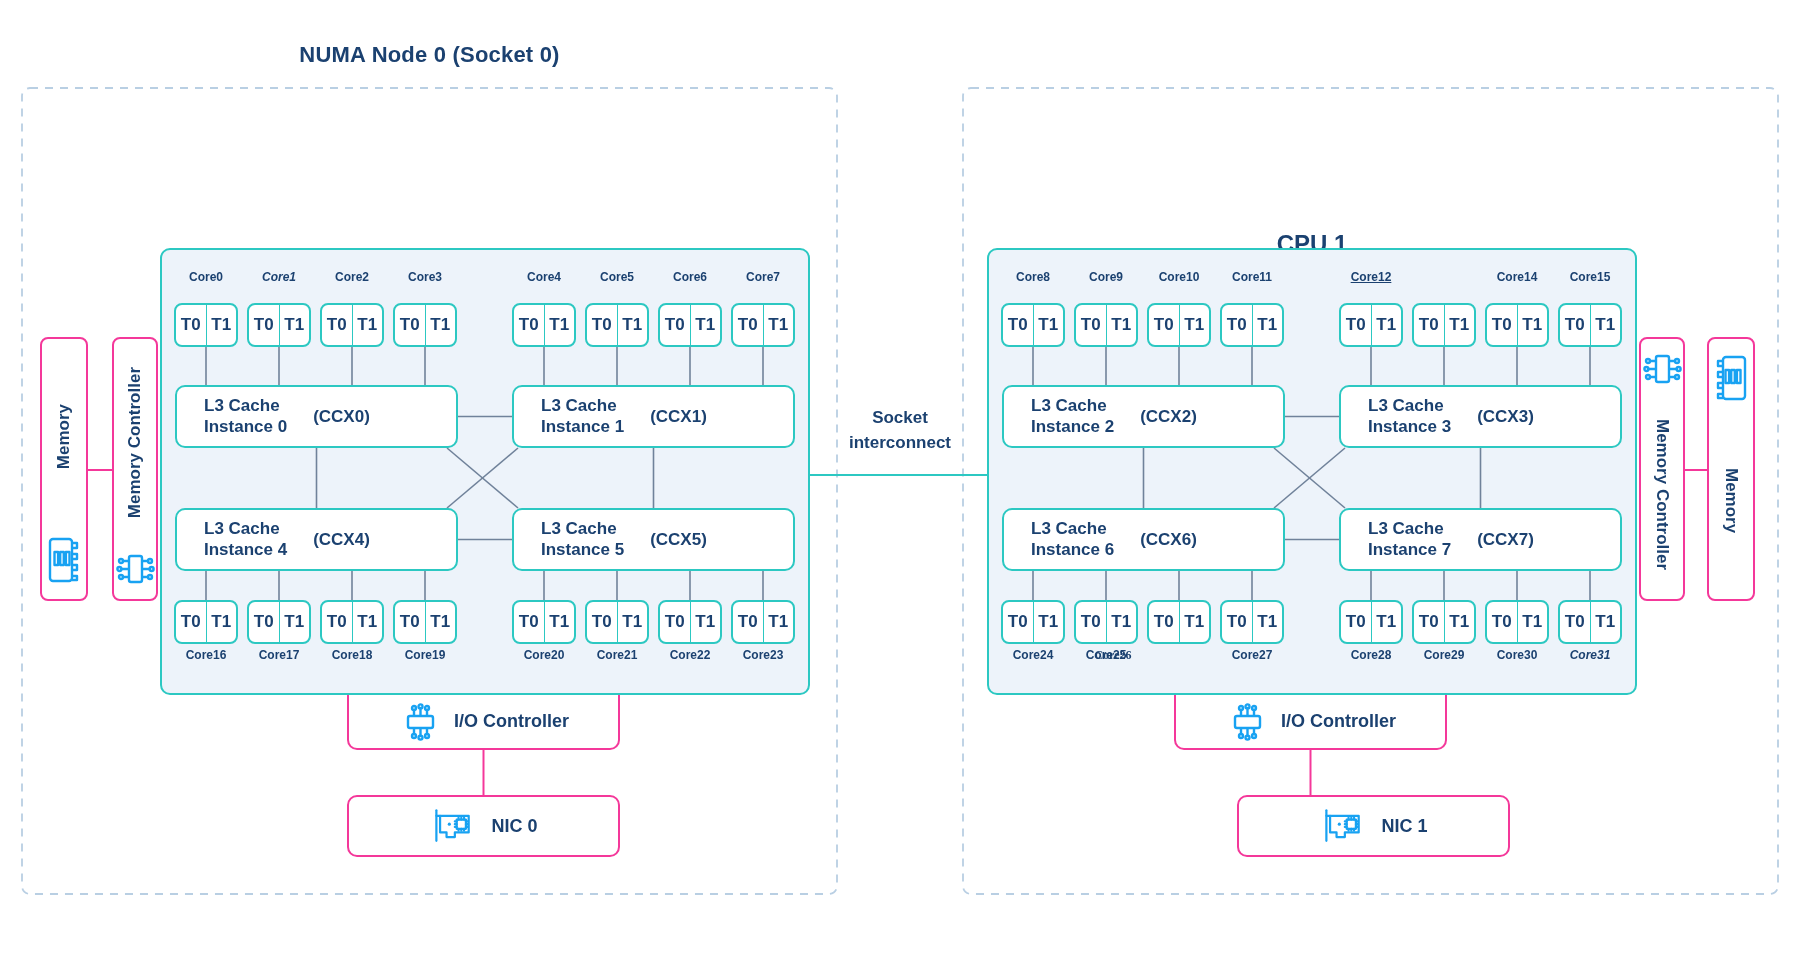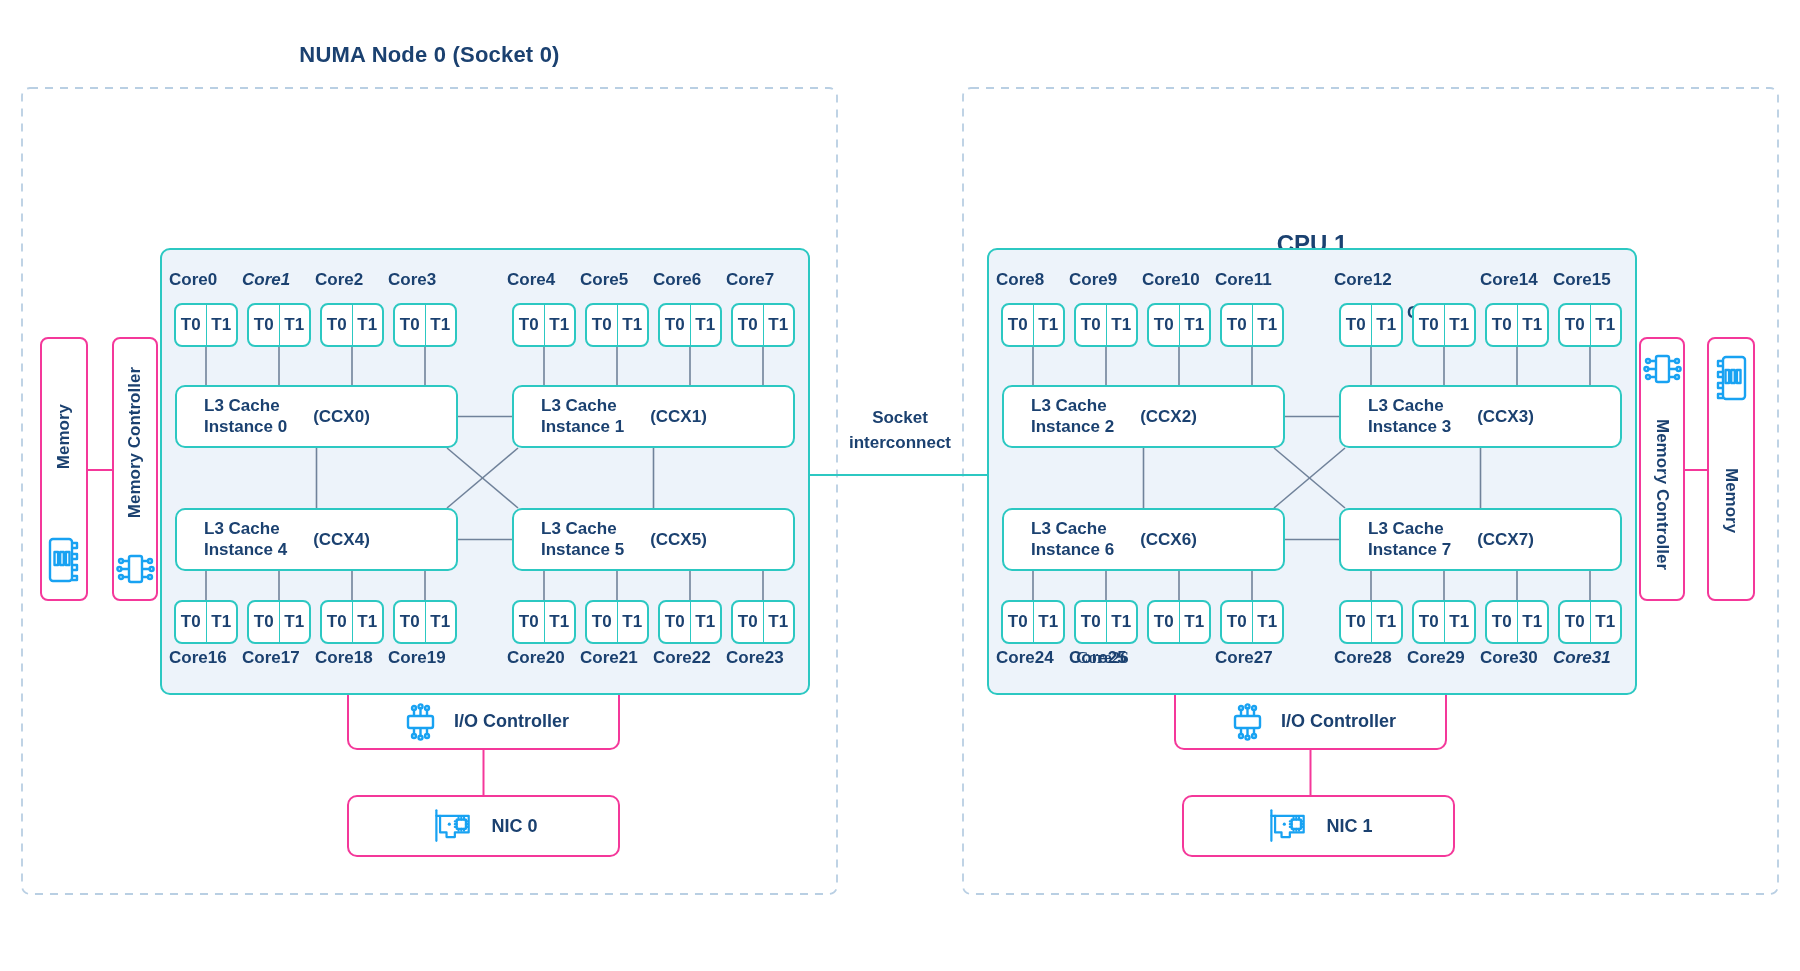--- a/index.html
+++ b/index.html
@@ -4,21 +4,21 @@
 <style>
   html,body{margin:0;padding:0;background:#ffffff;}
   #canvas{
     position:relative;width:1800px;height:971px;background:#ffffff;overflow:hidden;
     font-family:"Liberation Sans",sans-serif;font-weight:700;color:#1B4170;
   }
   .abs{position:absolute;box-sizing:border-box;}
   .node-title{font-size:22px;text-align:center;letter-spacing:.2px;}
   .cpu-title{font-size:24px;text-align:center;}
   .cpu-box{background:#EDF3FA;border:2px solid #2CC8C2;border-radius:10px;}
-  .core-label{font-size:17px;text-align:left;white-space:nowrap;}
+  .core-label{font-size:12px;text-align:center;white-space:nowrap;}
   .tbox{display:flex;background:#ffffff;border:2px solid #2CC8C2;border-radius:8px;overflow:hidden;}
   .tcell{flex:1;display:flex;align-items:center;justify-content:center;font-size:17px;}
   .tcell.t1{border-left:1.5px solid #2CC8C2;}
   .ccx{display:flex;align-items:center;background:#ffffff;border:2px solid #2CC8C2;border-radius:10px;padding-left:27px;gap:26px;}
   .ccx-lines{font-size:17px;line-height:1.22;}
   .ccx-tag{font-size:17px;}
   .sidebox{background:#ffffff;border:2px solid #F4389A;border-radius:8px;display:flex;flex-direction:column;align-items:center;}
   .vtext-up{writing-mode:vertical-rl;transform:rotate(180deg);font-size:17px;white-space:nowrap;}
   .vtext-down{writing-mode:vertical-rl;font-size:17px;white-space:nowrap;}
   .iobox{background:#ffffff;border:2px solid #F4389A;border-top:none;border-radius:0 0 10px 10px;
@@ -221,21 +221,21 @@
           <path d="M8 4v33"></path>
           <path d="M8 10h4"></path>
           <path d="M12 10h31v18h-15v5h-9v-5h-7z"></path>
           <rect x="30" y="14" width="10" height="10"></rect>
           <path d="M32 14v-2M35 14v-2M38 14v-2M32 24v2M35 24v2M38 24v2M30 16h-2M30 19h-2M30 22h-2M40 16h2M40 19h2M40 22h2"></path>
           <circle cx="22" cy="19" r="1.7" fill="currentColor" stroke="none"></circle>
         </svg>
       </span>
     <span>NIC 0</span>
   </div>
-  <div class="abs nicbox" style="left:1182px;top:795px;width:273px;height:62px;">
+  <div class="abs nicbox" style="left:1237px;top:795px;width:273px;height:62px;">
     <span class="ic">
         <svg width="48" height="42" viewBox="0 0 52 42" fill="none" stroke="currentColor" stroke-width="2.4" stroke-linecap="round" stroke-linejoin="round">
           <path d="M8 4v33"></path>
           <path d="M8 10h4"></path>
           <path d="M12 10h31v18h-15v5h-9v-5h-7z"></path>
           <rect x="30" y="14" width="10" height="10"></rect>
           <path d="M32 14v-2M35 14v-2M38 14v-2M32 24v2M35 24v2M38 24v2M30 16h-2M30 19h-2M30 22h-2M40 16h2M40 19h2M40 22h2"></path>
           <circle cx="22" cy="19" r="1.7" fill="currentColor" stroke="none"></circle>
         </svg>
       </span>
@@ -383,21 +383,21 @@
     <div class="abs core-label" style="left: 1215px; top: 270px; width: 74px; height: 20px;">Core11</div>
     <div class="abs tbox" style="left: 1220px; top: 303px; width: 64px; height: 44px;">
     <div class="tcell">T0</div>
     <div class="tcell t1">T1</div>
   </div>
     <div class="abs tbox" style="left: 1220px; top: 600px; width: 64px; height: 44px;">
     <div class="tcell">T0</div>
     <div class="tcell t1">T1</div>
   </div>
     <div class="abs core-label" style="left: 1215px; top: 648px; width: 74px; height: 20px;">Core27</div>
-    <div class="abs core-label" style="left: 1334px; top: 270px; width: 74px; height: 20px;">Core12</div>
+    <div class="abs core-label" style="left: 1334px; top: 270px; width: 74px; height: 20px; text-decoration: underline;">Core12</div>
     <div class="abs tbox" style="left: 1339px; top: 303px; width: 64px; height: 44px;">
     <div class="tcell">T0</div>
     <div class="tcell t1">T1</div>
   </div>
     <div class="abs tbox" style="left: 1339px; top: 600px; width: 64px; height: 44px;">
     <div class="tcell">T0</div>
     <div class="tcell t1">T1</div>
   </div>
     <div class="abs core-label" style="left: 1334px; top: 648px; width: 74px; height: 20px;">Core28</div>
     <div class="abs core-label" style="left: 1407px; top: 270px; width: 74px; height: 20px; margin-top: 33px;">Core13</div>

